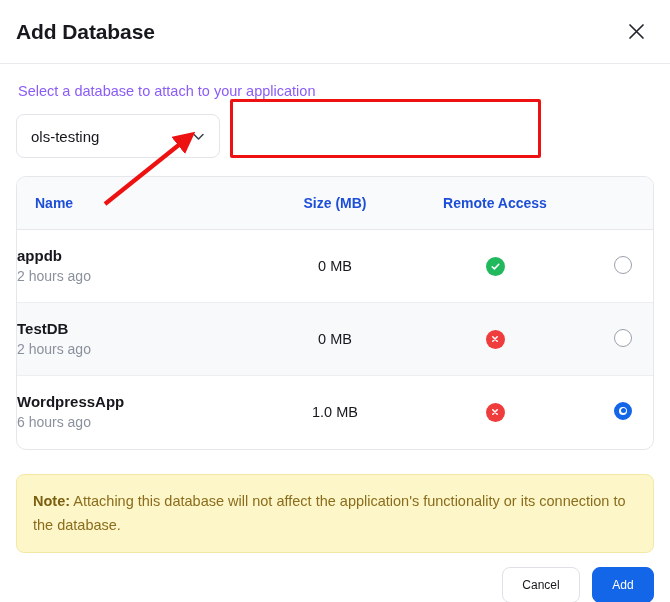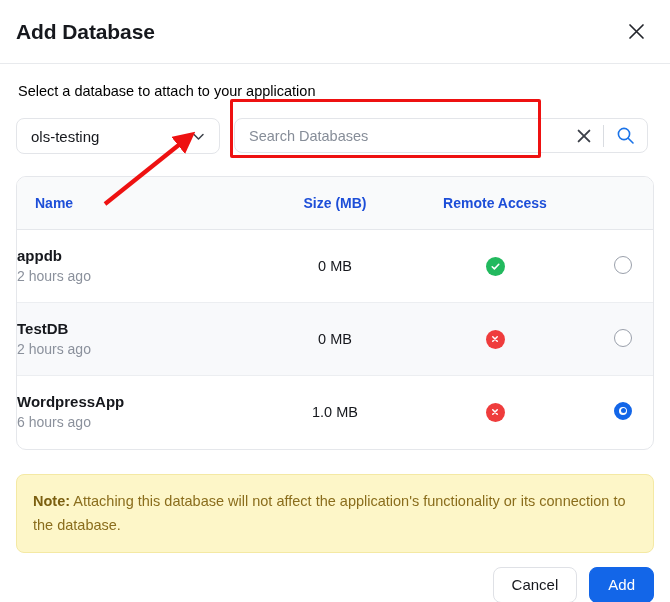--- a/index.html
+++ b/index.html
@@ -60,37 +60,37 @@
 
   
   .modal-body {
     flex: 1 1 auto;
     padding: 18px 16px 0 16px;
     box-sizing: border-box;
     position: relative;
   }
   .subtitle {
     font-size: 14.5px;
-    color: #000000;
+    color: #8b5cf6;
     margin: 0 0 14px 2px;
     line-height: 18px;
   }
 
   
   .controls-row {
     display: flex;
     align-items: center;
     gap: 10px;
     height: 44px;
     margin-bottom: 18px;
     position: relative;
   }
   .db-select {
     width: 204px;
-    height: 36px;
+    height: 44px;
     border: 1px solid #e3e5e9;
     border-radius: 8px;
     background: #ffffff;
     display: flex;
     align-items: center;
     justify-content: space-between;
     padding: 0 12px 0 14px;
     box-sizing: border-box;
     cursor: pointer;
     font-size: 15px;
@@ -274,21 +274,21 @@
     flex: 0 0 auto;
     padding: 14px 16px 16px 16px;
     display: flex;
     justify-content: flex-end;
     gap: 12px;
     box-sizing: border-box;
   }
   .btn {
     height: 36px;
     border-radius: 8px;
-    font-size: 15px;
+    font-size: 12px;
     font-family: "Liberation Sans", sans-serif;
     cursor: pointer;
     padding: 0 18px;
     box-sizing: border-box;
   }
   .btn-cancel {
     background: #ffffff;
     border: 1px solid #dfe1e6;
     color: #16181d;
     min-width: 78px;
@@ -322,37 +322,20 @@
 
       <div class="db-select">
         <span>ols-testing</span>
         <span class="chev">
           <svg width="17" height="17" viewBox="0 0 17 17" fill="none">
             <path d="M4 6.5 L8.5 11 L13 6.5" stroke="currentColor" stroke-width="1.5" stroke-linecap="round" stroke-linejoin="round"></path>
           </svg>
         </span>
       </div>
 
-      <div class="search-wrap">
-        <div class="search-box">
-          <input class="search-input" type="text" placeholder="Search Databases" style="">
-          <span class="clear-icon">
-            <svg width="16" height="16" viewBox="0 0 16 16" fill="none">
-              <path d="M2.6 2.6 L13.4 13.4 M13.4 2.6 L2.6 13.4" stroke="currentColor" stroke-width="1.9" stroke-linecap="round"></path>
-            </svg>
-          </span>
-          <span class="v-divider"></span>
-          <span class="search-icon">
-            <svg width="19" height="19" viewBox="0 0 19 19" fill="none">
-              <circle cx="8" cy="8" r="5.6" stroke="currentColor" stroke-width="1.6"></circle>
-              <path d="M12.2 12.2 L17 17" stroke="currentColor" stroke-width="1.6" stroke-linecap="round"></path>
-            </svg>
-          </span>
-        </div>
-      </div>
     </div>
 
     <div class="table-card">
       <table class="db-table">
         <thead>
           <tr>
             <th class="col-name">Name</th>
             <th class="col-size">Size (MB)</th>
             <th class="col-remote">Remote Access</th>
             <th class="col-pick"></th>

